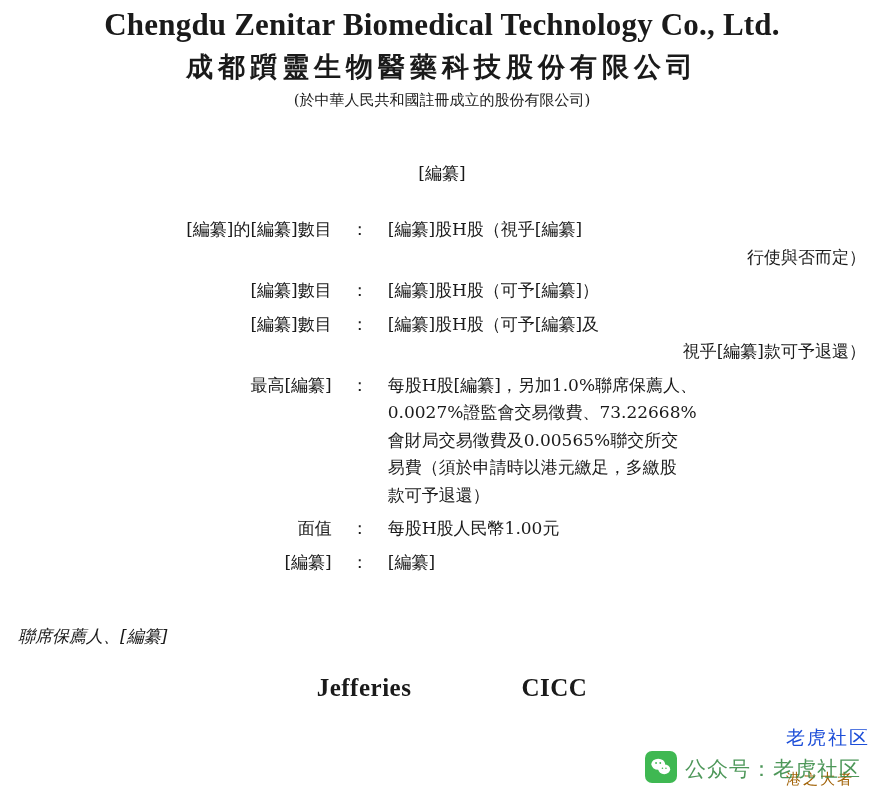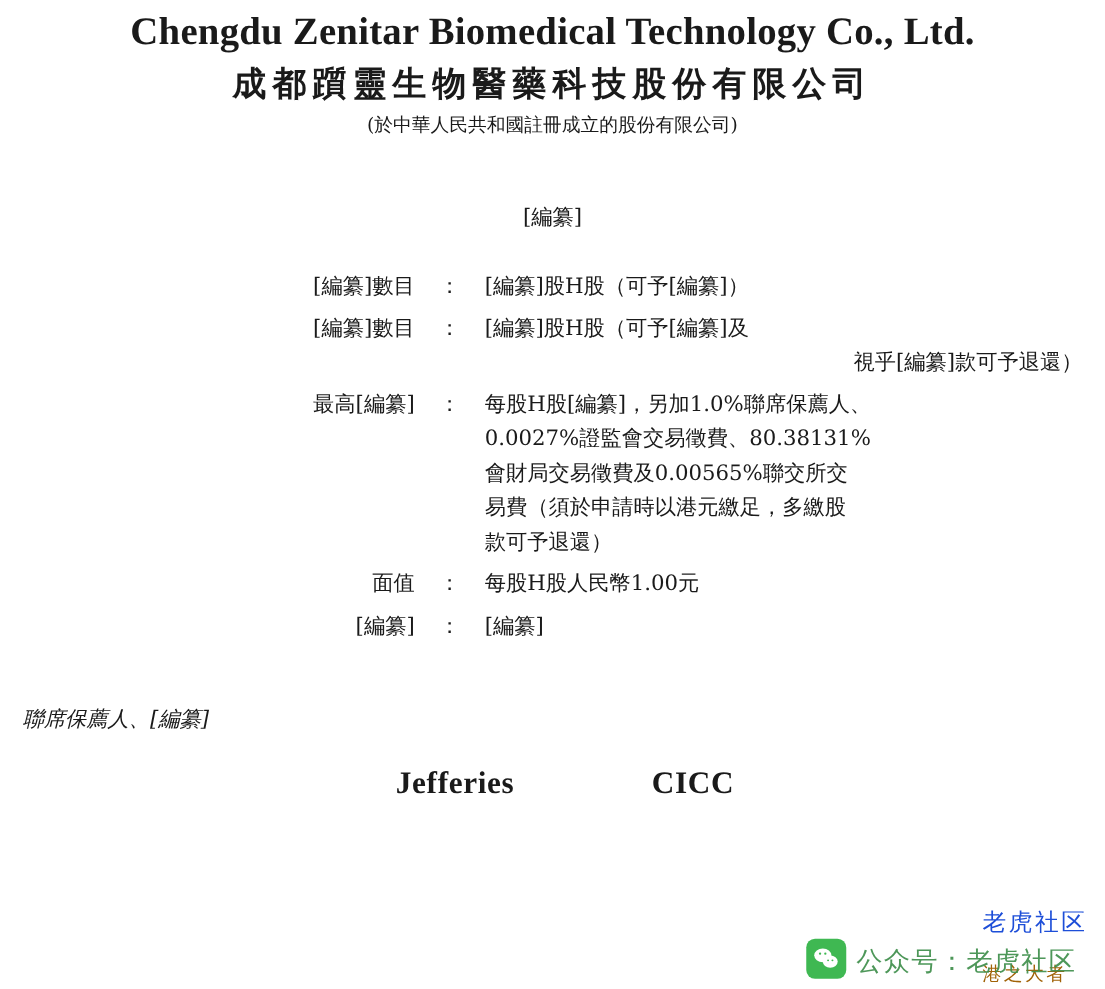--- a/index.html
+++ b/index.html
@@ -160,40 +160,48 @@
 
   <div class="company-en">Chengdu Zenitar Biomedical Technology Co., Ltd.</div>
   <div class="company-zh">成都躓靈生物醫藥科技股份有限公司</div>
   <div class="incorp-note">(於中華人民共和國註冊成立的股份有限公司)</div>
 
   <div class="section-label">[編纂]</div>
 
   <table class="terms">
     <tbody>
       <tr>
+        <td class="t-label">[編纂]的[編纂]數目</td>
+        <td class="t-colon">：</td>
+        <td class="t-value">
+          <span class="indent-line ind-1">[編纂]股H股（視乎[編纂]</span>
+          <span class="indent-line" style="text-align:right;padding-right:0;display:block;">行使與否而定）</span>
+        </td>
+      </tr>
+      <tr>
         <td class="t-label">[編纂]數目</td>
         <td class="t-colon">：</td>
         <td class="t-value">
           <span class="indent-line ind-1">[編纂]股H股（可予[編纂]）</span>
         </td>
       </tr>
       <tr>
         <td class="t-label">[編纂]數目</td>
         <td class="t-colon">：</td>
         <td class="t-value">
           <span class="indent-line ind-1">[編纂]股H股（可予[編纂]及</span>
           <span class="indent-line" style="text-align:right;padding-right:0;display:block;">視乎[編纂]款可予退還）</span>
         </td>
       </tr>
       <tr>
         <td class="t-label">最高[編纂]</td>
         <td class="t-colon">：</td>
         <td class="t-value">
           <span class="indent-line ind-1">每股H股[編纂]，另加1.0%聯席保薦人、</span>
-          <span class="indent-line">0.0027%證監會交易徵費、80.38131%</span>
+          <span class="indent-line">0.0027%證監會交易徵費、73.22668%</span>
           <span class="indent-line">會財局交易徵費及0.00565%聯交所交</span>
           <span class="indent-line">易費（須於申請時以港元繳足，多繳股</span>
           <span class="indent-line">款可予退還）</span>
         </td>
       </tr>
       <tr>
         <td class="t-label">面值</td>
         <td class="t-colon">：</td>
         <td class="t-value">
           <span class="indent-line ind-1">每股H股人民幣1.00元</span>

